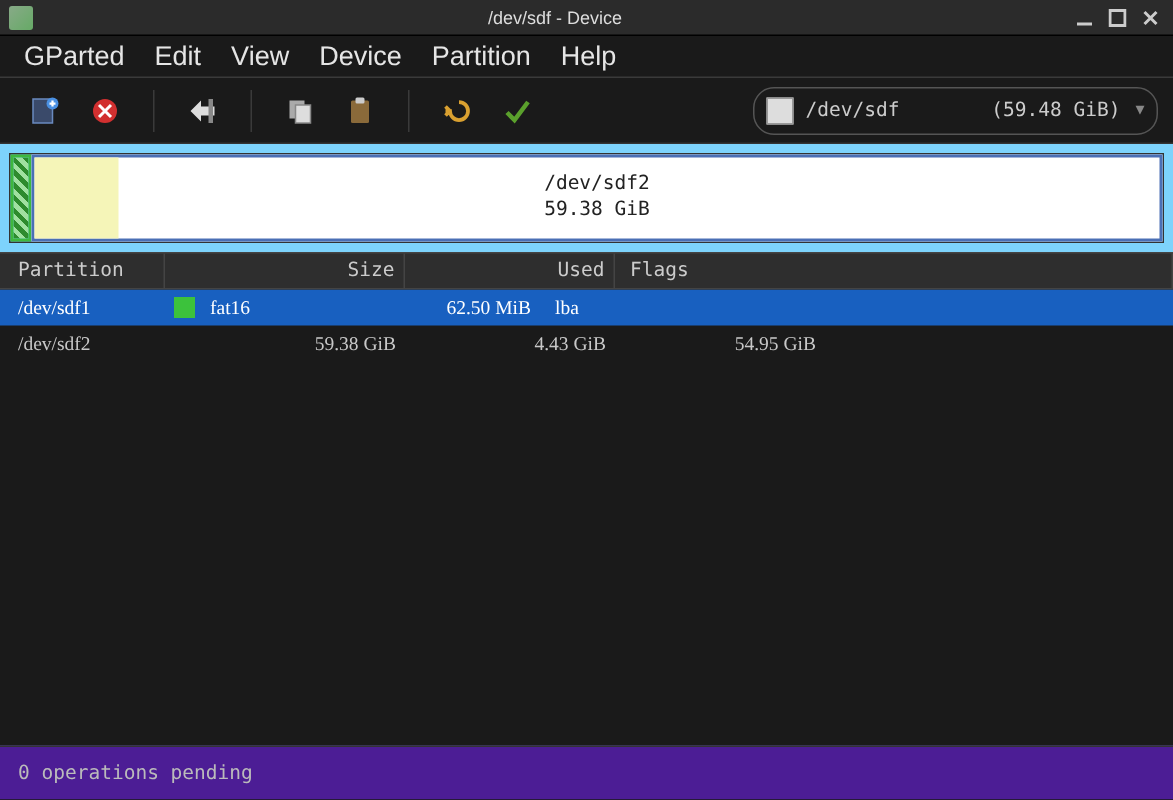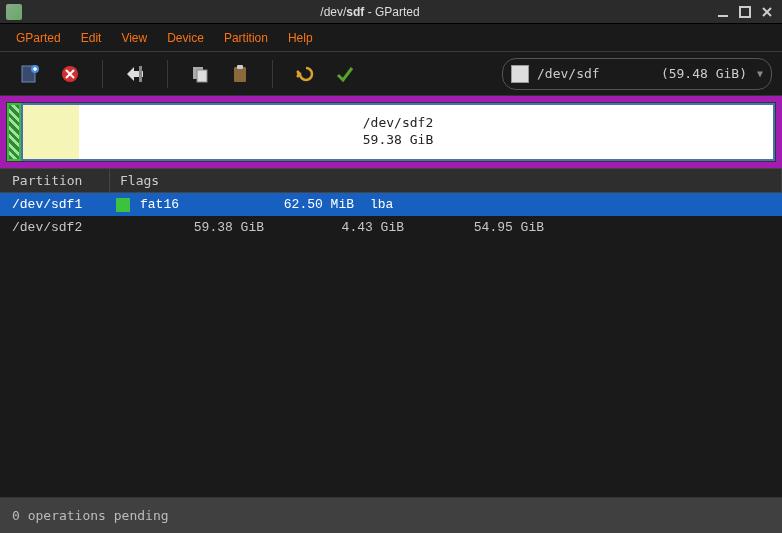--- a/index.html
+++ b/index.html
@@ -28,45 +28,45 @@
   border-radius: 2px;
   margin-right: 8px;
 }
 .titlebar .title {
   flex: 1;
   text-align: center;
   color: #ddd;
   font-size: 12px;
   font-family: sans-serif;
 }
-.titlebar .title .bold { font-weight: bold; }
+.titlebar .title .bold { font-weight: normal; }
 .titlebar .win-btn {
   width: 18px; height: 14px;
   margin-left: 4px;
   display: flex; align-items: center; justify-content: center;
   color: #ccc;
   cursor: pointer;
   font-family: sans-serif;
 }
 
 
 .menubar {
   background: #1a1a1a;
   border-bottom: 1px solid #3a3a3a;
   height: 28px;
   display: flex;
   align-items: center;
   padding: 0 6px;
 }
 .menubar .menu-item {
   padding: 4px 10px;
-  color: #f97316;
+  color: #e5e5e5;
   cursor: pointer;
   font-family: sans-serif;
-  font-size: 12px;
+  font-size: 18px;
 }
 
 
 .toolbar {
   background: #1a1a1a;
   height: 44px;
   display: flex;
   align-items: center;
   padding: 0 10px;
   border-bottom: 1px solid #333;
@@ -153,21 +153,21 @@
   font-family: monospace;
   font-size: 13px;
   color: #ccc;
 }
 .thead div {
   padding: 4px 6px;
   border-right: 1px solid #444;
 }
 .trow {
   display: flex;
-  font-family: Liberation Mono, monospace;
+  font-family: Liberation Serif, serif;
   font-size: 13px;
   padding: 2px 0;
   cursor: pointer;
   align-items: center;
 }
 .trow.selected { background: #1860c0; color: #fff; }
 .trow div { padding: 2px 6px; }
 
 .col-part { width: 110px; padding-left: 12px !important; }
 .col-fs   { width: 110px; display: flex; align-items: center; gap: 10px; }
@@ -183,42 +183,42 @@
 .fs-fat16 { background: #3cc23c; }
 .fs-ext4  { background: #4a6fb5; }
 
 .table-body {
   height: 262px;
   overflow: auto;
 }
 
 
 .statusbar {
-  background: #404040;
+  background: #4c1d95;
   border-top: 1px solid #333;
   height: 36px;
   display: flex;
   align-items: center;
   padding: 0 12px;
   font-family: monospace;
   color: #bbb;
 }
 
 .main-col { display: flex; flex-direction: column; height: 533px; }
-.content-area { flex: 1; display: flex; flex-direction: column; background: #a21caf; }
+.content-area { flex: 1; display: flex; flex-direction: column; background: #7dd3fc; }
 </style>
 </head>
 <body>
 
 <div class="main-col">
 
   <div class="titlebar">
     <div class="app-icon"></div>
     <div class="title">
-      <span>/dev/</span><span class="bold">sdf</span><span> - GParted</span>
+      <span>/dev/</span><span class="bold">sdf</span><span> - Device</span>
     </div>
     <div class="win-btn">
       <svg width="12" height="12" viewBox="0 0 12 12">
           <rect x="1" y="9" width="10" height="2" fill="#ccc"></rect>
         </svg>
     </div>
     <div class="win-btn">
       <svg width="12" height="12" viewBox="0 0 12 12">
           <rect x="1" y="1" width="10" height="10" fill="none" stroke="#ccc" stroke-width="2"></rect>
         </svg>
@@ -302,20 +302,22 @@
         <div class="label">
           <div>/dev/sdf2</div>
           <div>59.38 GiB</div>
         </div>
       </div>
     </div>
 
     <div class="table-wrap">
       <div class="thead">
         <div class="col-part">Partition</div>
+        <div class="col-size">Size</div>
+        <div class="col-used">Used</div>
         <div class="col-flags">Flags</div>
       </div>
       <div class="table-body" id="table-body">
           <div class="trow selected">
             <div class="col-part">/dev/sdf1</div>
             <div class="col-fs">
               <span class="fs-swatch fs-fat16"></span>
               <span>fat16</span>
             </div>
             <div class="col-unused">62.50 MiB</div>

